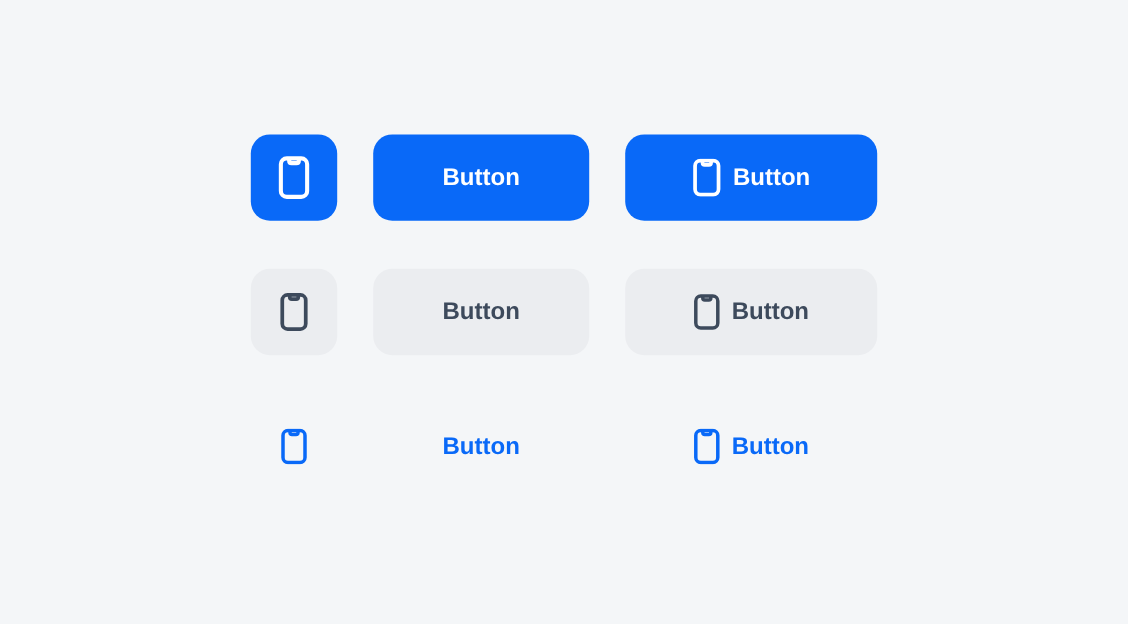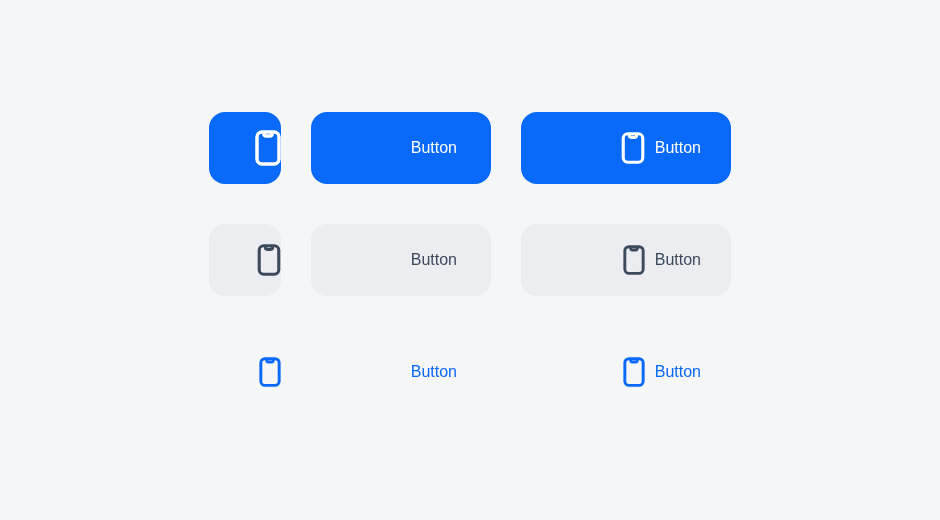--- a/index.html
+++ b/index.html
@@ -18,24 +18,24 @@
       gap: 40px;
     }
     .row {
       display: flex;
       align-items: center;
       gap: 30px;
     }
     .btn {
       display: inline-flex;
       align-items: center;
-      justify-content: flex-end;
+      justify-content: center;
       gap: 10px;
-      font-size: 16px;
-      font-weight: 400;
+      font-size: 20px;
+      font-weight: 700;
       border: none;
       cursor: pointer;
       border-radius: 16px;
       white-space: nowrap;
     }
     .btn-icon-only {
       width: 72px;
       height: 72px;
     }
     .btn-text-only {

